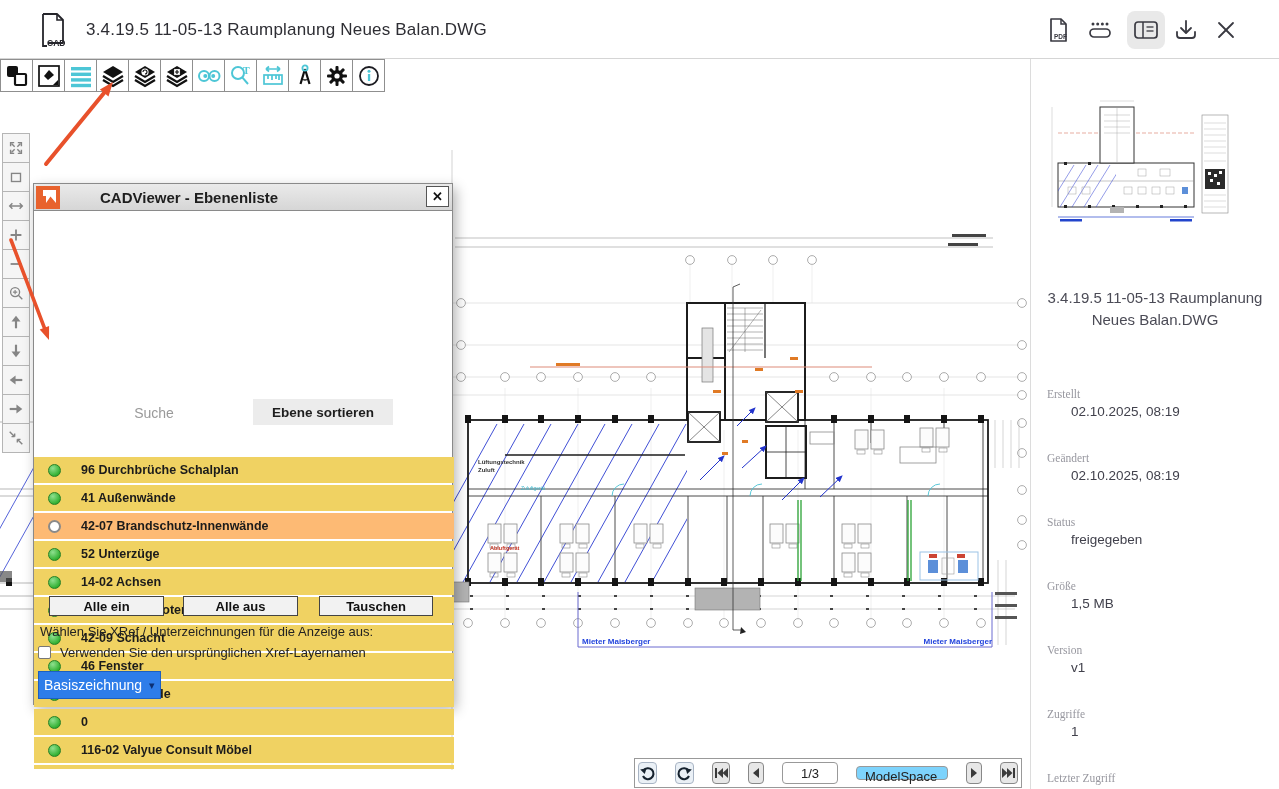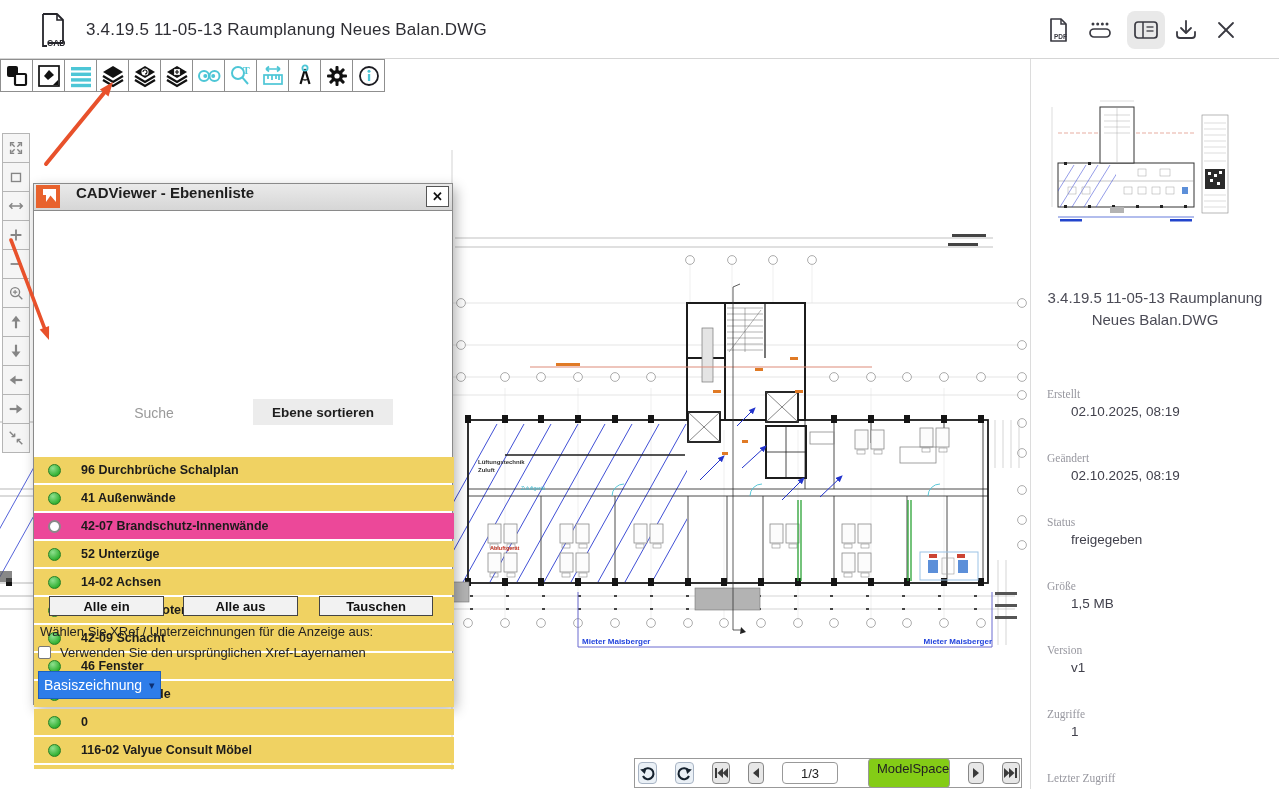--- a/index.html
+++ b/index.html
@@ -30,36 +30,36 @@
   
   .left-tools { position:absolute; left:2px; top:133px; z-index:4; }
   .vbtn { width:28px; height:30px; background:#f5f5f5; border:1px solid #b5b5b5; margin-top:-1px;
     display:flex; align-items:center; justify-content:center; cursor:pointer; }
   .vbtn:first-child { margin-top:0; }
 
   
   .dialog { position:absolute; left:33px; top:183px; width:420px; height:522px; background:#fff;
     border:1px solid #8a8a8a; box-shadow:3px 5px 12px rgba(0,0,0,.30); z-index:7; }
   .dlg-title { height:27px; background:linear-gradient(#eaeaea,#d6d6d6); border-bottom:1px solid #8a8a8a;
-    display:flex; position:relative; }
+    display:flex; align-items:center; position:relative;gap:24px; }
   .dlg-logo { width:24px; height:23px; margin:1px 0 1px 2px; background:#e8622d; position:relative; flex:none; }
   .dlg-logo svg { position:absolute; left:0; top:0; }
   .dlg-title-text { margin-left:16px; font-weight:bold; font-size:15px; color:#1e1e1e; }
   .dlg-close { position:absolute; right:3px; top:2px; width:23px; height:21px; background:#fff;
     border:1px solid #555; font-weight:bold; font-size:13px; color:#111; display:flex;
     align-items:center; justify-content:center; cursor:pointer; }
   .search-input { position:absolute; left:25px; top:216px; width:190px; height:26px; border:none;
     outline:none; text-align:center; font-size:14px; font-family:inherit; color:#333; }
   .search-input::placeholder { color:#9a9a9a; }
   .sort-btn { position:absolute; left:219px; top:215px; width:140px; height:26px; background:#ececec;
     border:none; font-weight:bold; font-size:13.5px; color:#1e1e1e; font-family:inherit; cursor:pointer; }
   .layer-list { position:absolute; left:0; top:273px; width:420px; height:312px; overflow:hidden; }
   .lrow { height:26px; margin-bottom:2px; background:#f0d262; display:flex; align-items:center;
     padding-left:14px; cursor:pointer; }
-  .lrow.off { background:#ec4899; }
+  .lrow.off { background:#fdba74; }
   .dot { width:13px; height:13px; border-radius:50%; flex:none; margin-right:20px;
     background:radial-gradient(circle at 35% 30%, #8fe08f, #2eae2e 75%); border:1px solid #27802 7; 
     border:1px solid #278027; }
   .lrow.off .dot { background:#fff; border:2.5px solid #8a8a8a; }
   .lrow span { font-weight:bold; font-size:12.5px; color:#1b1b1b; }
   .dlg-btn { position:absolute; top:412px; height:20px; background:#f2f2f2; border:1px solid #444;
     font-weight:bold; font-size:13px; color:#111; font-family:inherit; cursor:pointer; }
   #btn-allon{left:15px;width:115px} #btn-alloff{left:149px;width:115px} #btn-swap{left:285px;width:114px}
   .xref-prompt { position:absolute; left:6px; top:440px; font-size:13px; color:#222; }
   .cbrow { position:absolute; left:4px; top:461px; display:flex; align-items:center; gap:9px; }
@@ -71,22 +71,22 @@
   .base-select .arr { color:#0c2f72; font-size:11px; }
 
   
   .navbar { position:absolute; left:634px; top:758px; width:388px; height:30px; background:#fff;
     border:1px solid #999; z-index:5; display:flex; align-items:center; padding:0 3px; gap:18px; }
   .nbtn { width:21px; height:22px; border:1px solid #888; border-radius:4px; background:#e7e7e7;
     display:flex; align-items:center; justify-content:center; padding:0; cursor:pointer; }
   .nbtn.rot { background:#eaf0f6; border-color:#a8b4c4; }
   .page-input { width:56px; height:22px; border:1px solid #999; border-radius:4px; text-align:center;
     font-size:13px; font-family:inherit; color:#222; }
-  .space-select { width:182px; height:30px; border:1px solid #999; border-radius:4px; font-size:13px;
-    color:#222; padding-left:8px; line-height:20px; background:#84cc16; cursor:pointer;margin-left:12px; }
+  .space-select { width:182px; height:14px; border:1px solid #999; border-radius:4px; font-size:13px;
+    color:#222; padding-left:8px; line-height:20px; background:#7dd3fc; cursor:pointer; }
 
   
   .panel { position:absolute; left:1030px; top:59px; width:249px; height:730px; background:#fff;
     border-left:1px solid #dcdcdc; z-index:6; }
   .ptitle { position:absolute; left:10px; top:228px; width:228px; text-align:center; font-size:15px;
     line-height:22px; color:#4b4b56; }
   .pf { position:absolute; left:16px; width:220px; }
   .pf .lab { font-size:11.5px; color:#97979f;font-family:Liberation Serif, serif; }
   .pf .val { font-size:13.5px; color:#41414c; margin-top:4px;margin-left:24px; }
   #thumb { position:absolute; left:13px; top:18px; }

